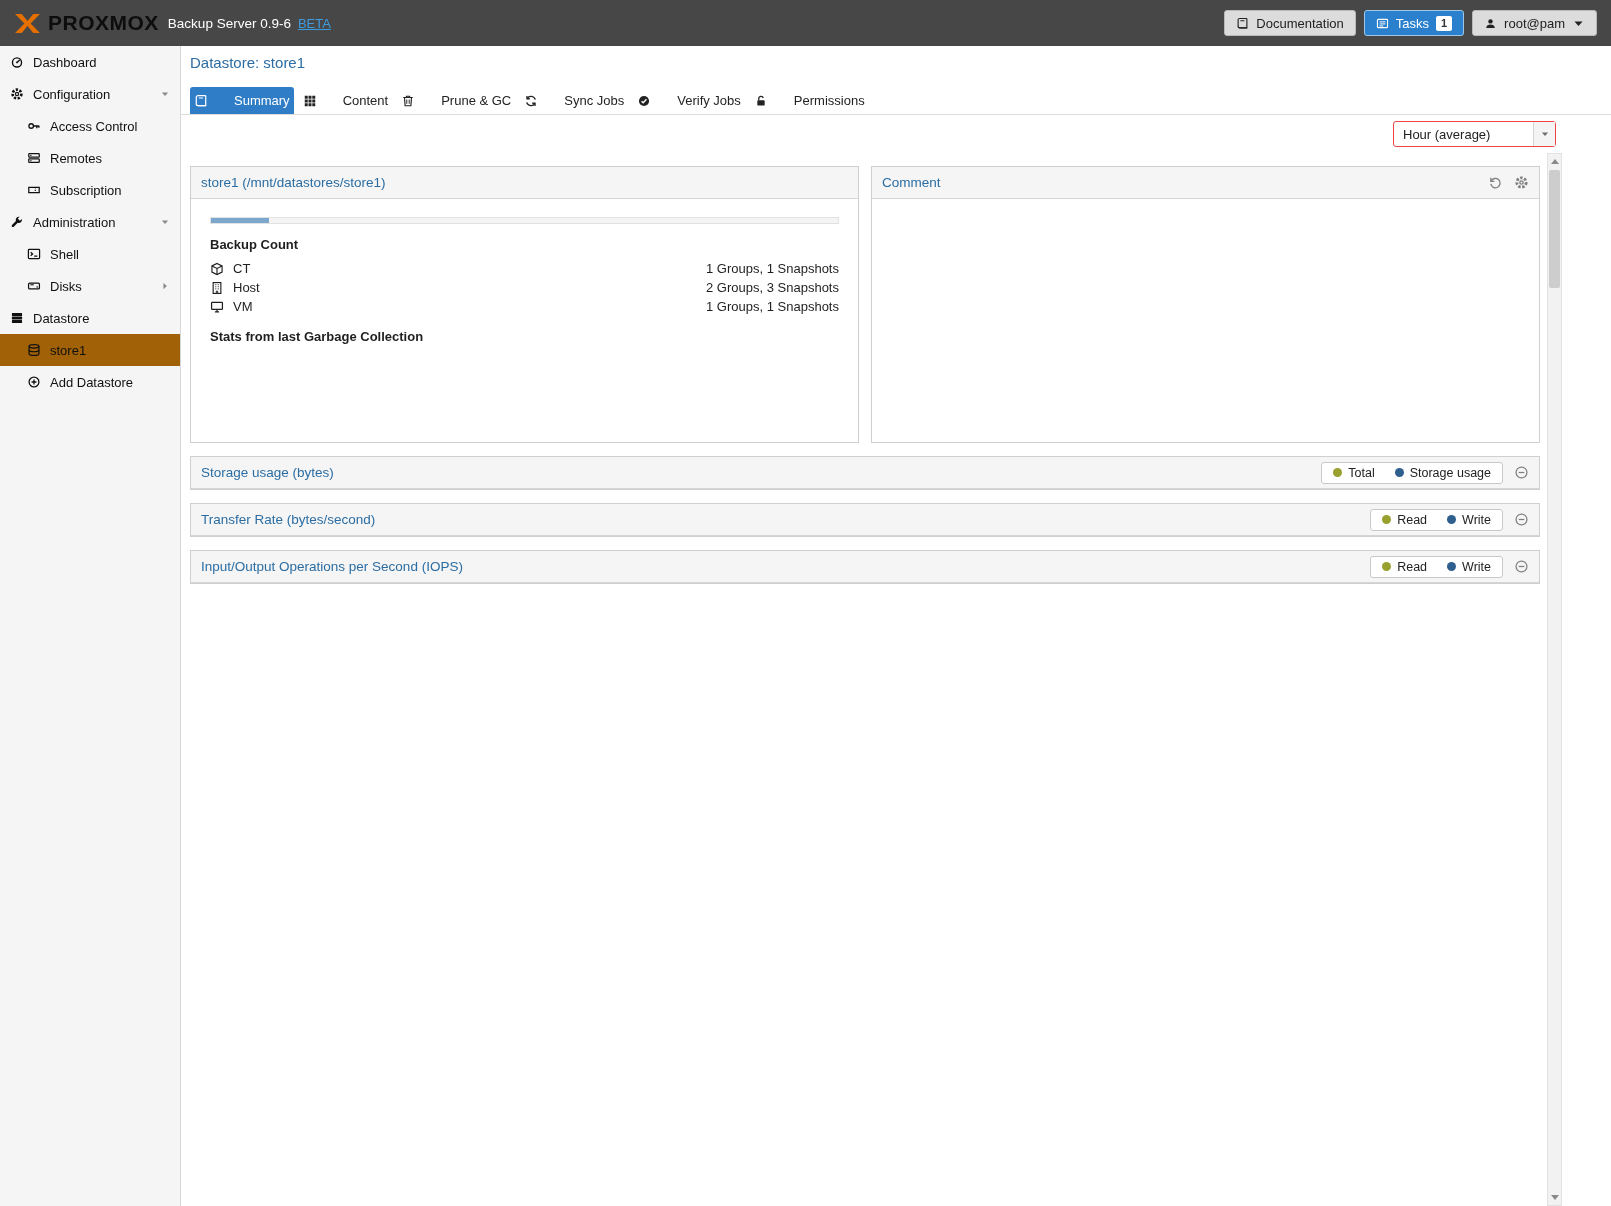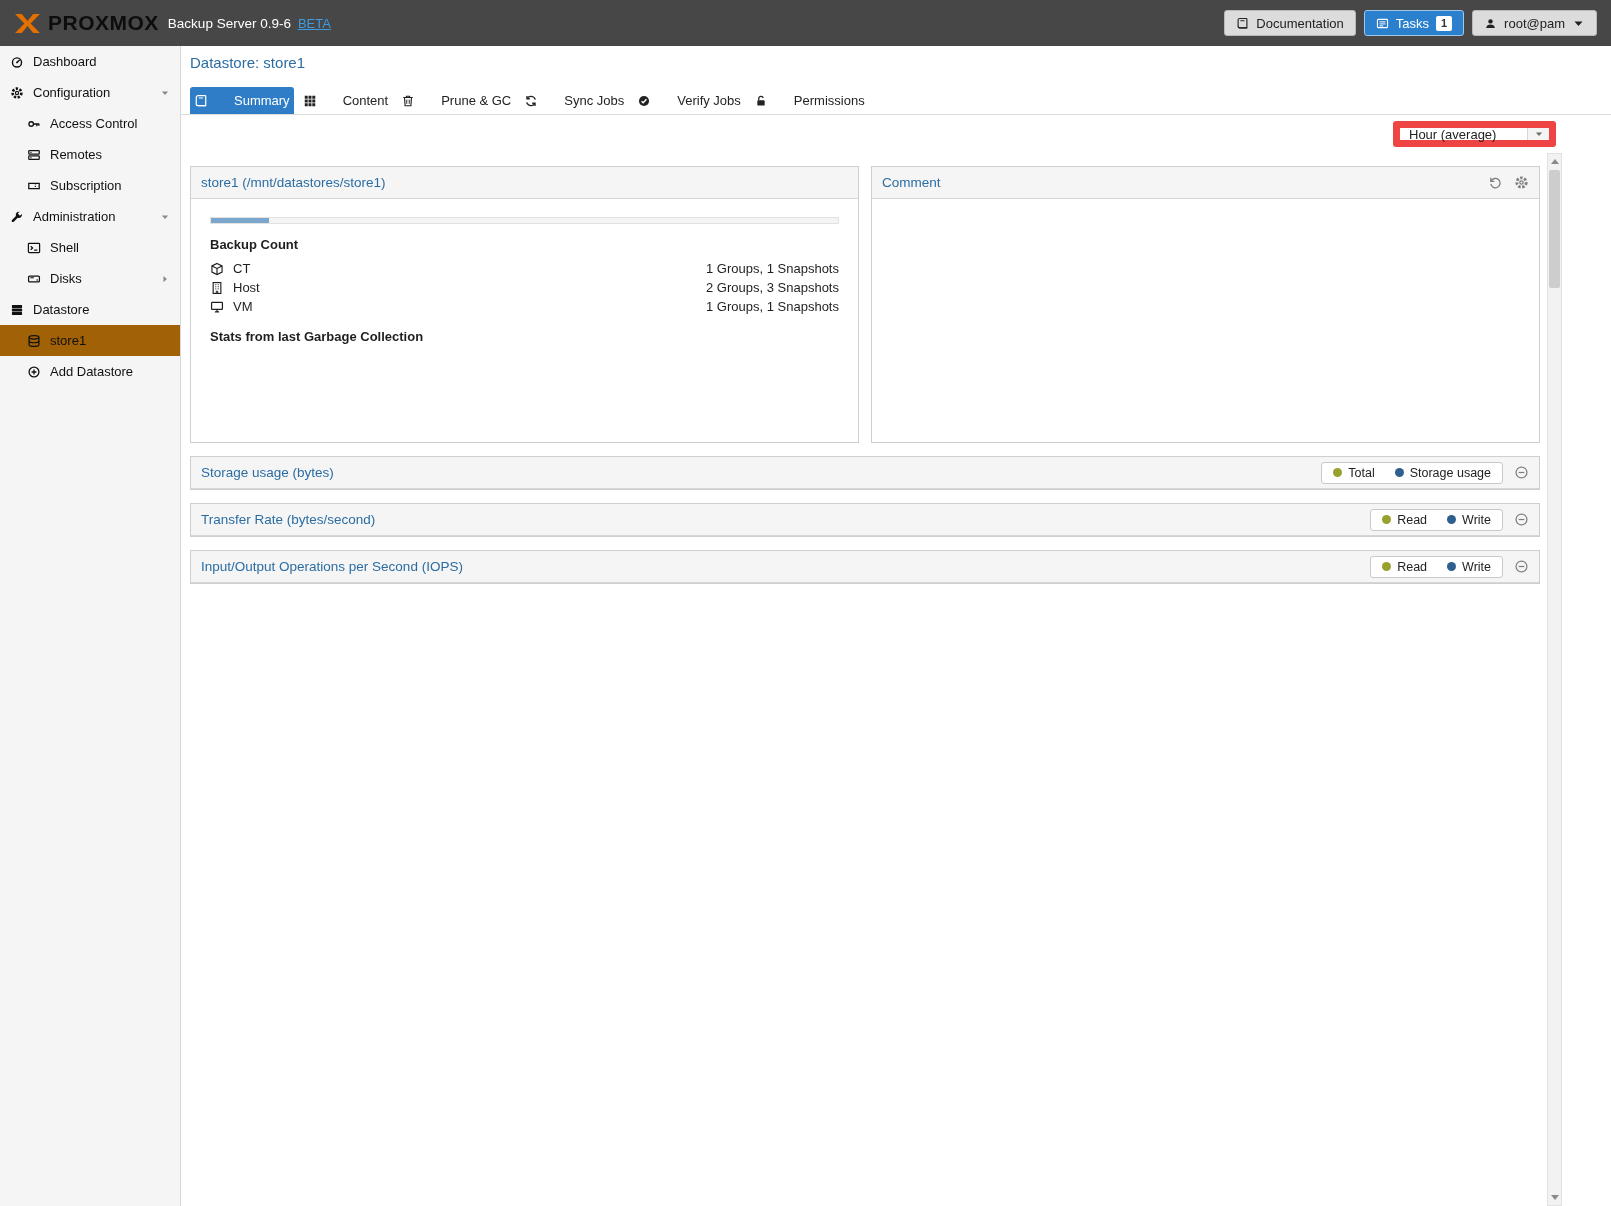--- a/index.html
+++ b/index.html
@@ -14,34 +14,34 @@
 .brand-name{font-size:21px;font-weight:bold;color:#0d0d0d;letter-spacing:.5px}
 .product{color:#fff;font-size:13.5px;margin-left:2px}
 .beta{color:#3d9be0;text-decoration:underline;font-size:13px;cursor:pointer}
 .top-actions{margin-left:auto;display:flex;gap:8px;align-items:center}
 .tbtn{display:flex;align-items:center;gap:7px;height:26px;padding:0 11px;background:#dcdcdc;border:1px solid #b9b9b9;border-radius:3px;color:#222}
 .tbtn .ic{width:13px;height:13px}
 .tbtn.tasks{background:#2a80cd;border:1px solid #9ec7ea;color:#fff}
 .badge{background:#fff;color:#333;border-radius:2px;font-size:11px;line-height:15px;padding:0 5px;font-weight:bold}
 
 .sidebar{position:absolute;top:46px;left:0;bottom:0;width:181px;background:#f5f5f5;border-right:1px solid #d8d8d8;overflow:hidden}
-.side-item{display:flex;align-items:center;gap:9px;height:31px;padding:8px 10px;cursor:pointer;color:#101010}
+.side-item{display:flex;align-items:center;gap:9px;height:31px;padding:16px 10px;cursor:pointer;color:#101010}
 .side-item.lvl1{padding-left:27px}
 .side-item.selected{background:#a16207}
 .side-item .lbl{flex:1;white-space:nowrap;overflow:hidden}
 .side-caret{color:#8a8a8a;display:flex;align-items:center}
 
 .main{position:absolute;top:46px;left:181px;right:0;bottom:0;background:#fff;display:flex;flex-direction:column}
 .page-title{margin:8px 0 0 9px;font-size:15px;color:#2b6da3;height:20px}
 .tabwrap{border-bottom:1px solid #dcdcdc;padding:13px 0 0 9px}
 .tabbar{display:flex;gap:5px}
 .tab{display:flex;align-items:center;gap:26px;height:27px;padding:0 4px;border-radius:3px 3px 0 0;color:#232323;font-size:13px}
 .tab.active{background:#2e7dc6;color:#fff}
 .toolbar{display:flex;justify-content:flex-end;align-items:center;height:38px;padding-right:55px;flex:none}
-.combo{width:163px;height:26px;background:#fff;border:7px solid #ef4444;border-radius:3px;display:flex;align-items:center;padding-left:9px;cursor:pointer;color:#222}
+.combo{width:163px;height:26px;background:#fff;border:1px solid #ef4444;border-radius:3px;display:flex;align-items:center;padding-left:9px;cursor:pointer;color:#222}
 .combo-trigger{margin-left:auto;width:22px;height:100%;display:flex;align-items:center;justify-content:center;border-left:1px solid #d6d6d6;background:#f4f4f4;color:#6f6f6f}
 .content{position:relative;flex:1;padding:13px 71px 0 9px;overflow:hidden}
 
 .row2{display:grid;grid-template-columns:1fr 1fr;gap:12px;height:277px;margin-bottom:13px}
 .panel{border:1px solid #cfcfcf;background:#fff;display:flex;flex-direction:column}
 .panel-h{height:32px;flex:none;display:flex;align-items:center;background:#f5f5f5;border-bottom:1px solid #d6d6d6;padding:0 10px}
 .ptitle{color:#2b6da3;font-size:13.5px}
 .hright{margin-left:auto;display:flex;align-items:center;gap:11px}
 .hic{color:#7e7e7e;cursor:pointer;width:15px;height:15px}
 .legend{display:flex;gap:20px;background:#fff;border:1px solid #c9c9c9;border-radius:3px;padding:3px 11px;font-size:12.5px;color:#222}

